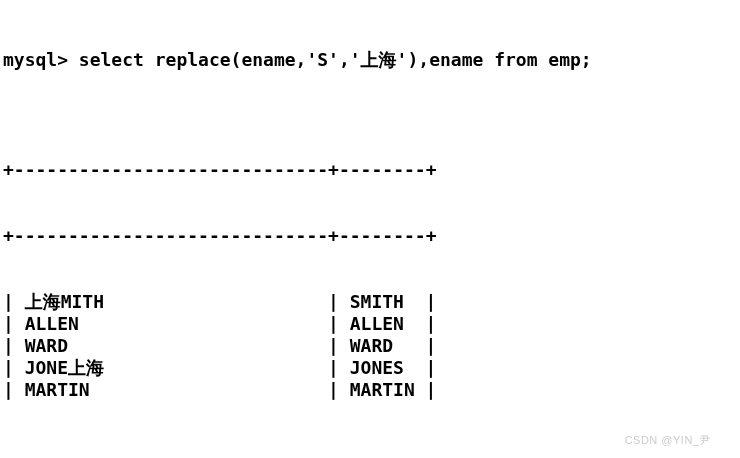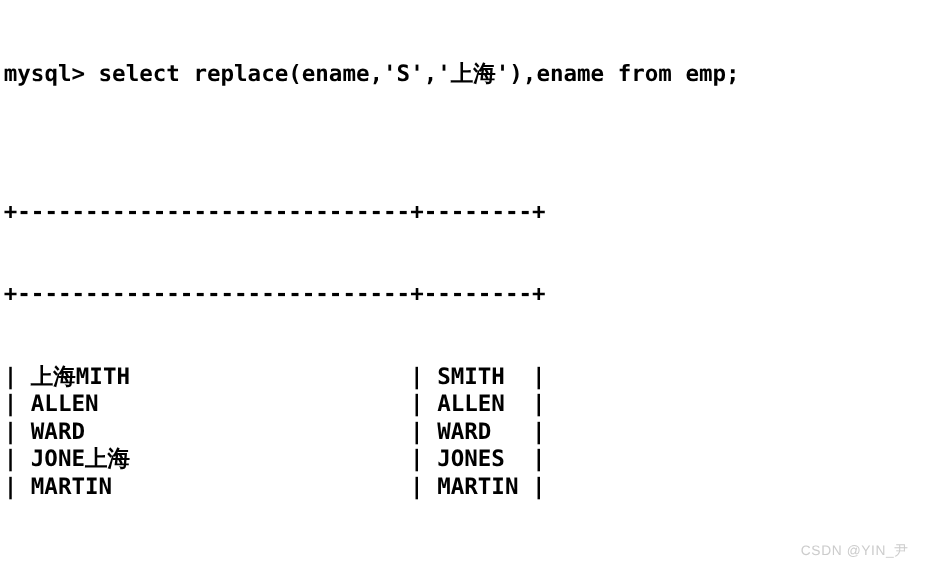--- a/index.html
+++ b/index.html
@@ -39,21 +39,21 @@
   .c2 {
     display: inline-block;
     box-sizing: border-box;
     width: 8ch;
     padding-left: 1ch;
     vertical-align: top;
     white-space: pre;
   }
   .watermark {
     position: absolute;
-    right: 13px;
+    right: 29px;
     bottom: 10px;
     font-family: "Liberation Sans", sans-serif;
     font-size: 11px;
     color: #cccccc;
     letter-spacing: 0.5px;
   }
 </style>
 </head>
 <body>
 

